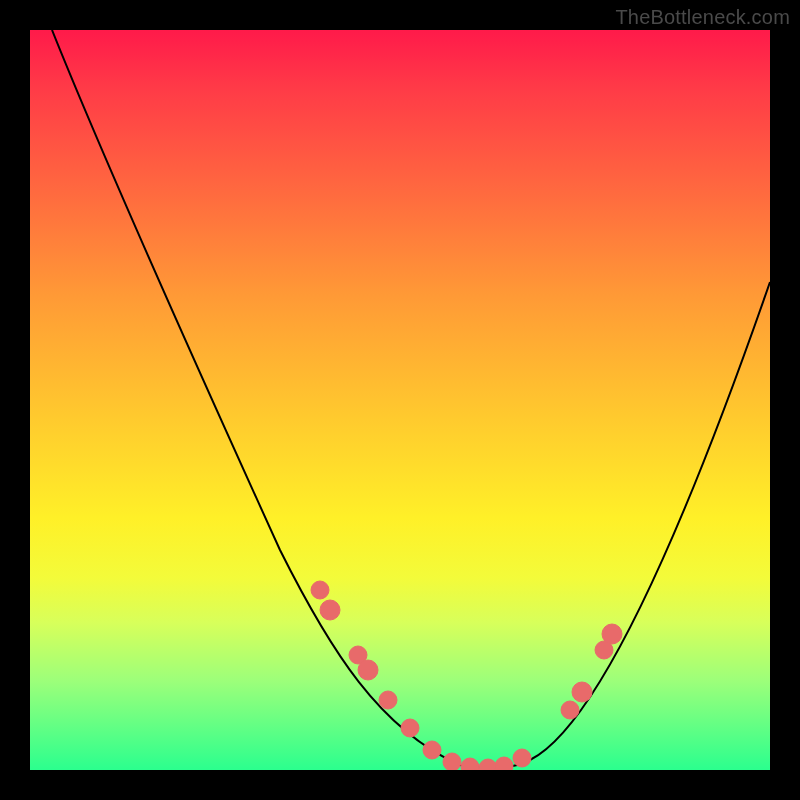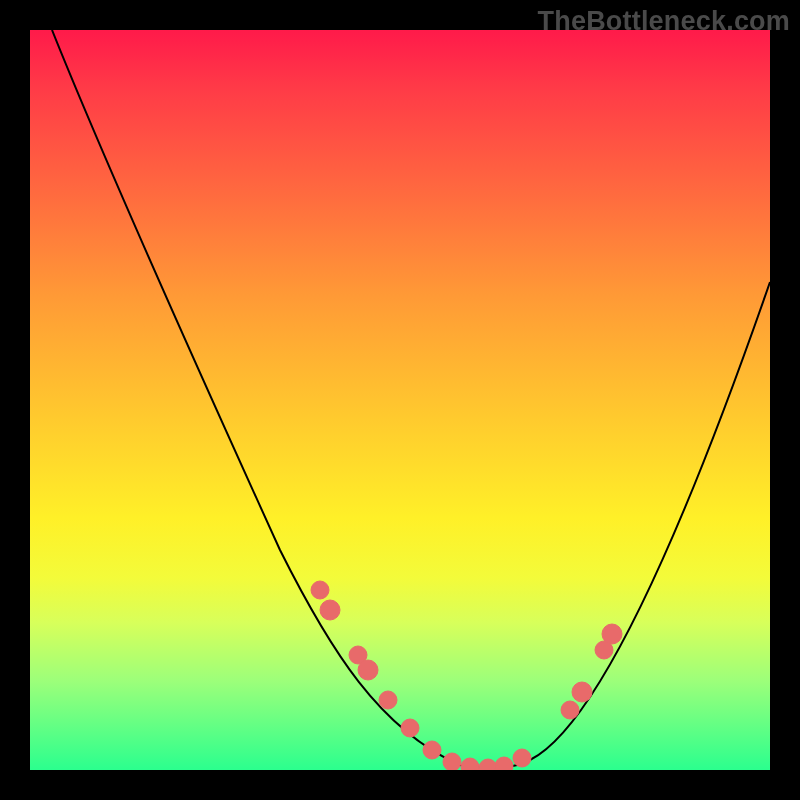--- a/index.html
+++ b/index.html
@@ -27,22 +27,22 @@
       #f3fb3a 74%,
       #d8ff5a 80%,
       #9cff7a 88%,
       #2bff8e 100%);
   }
   .watermark {
     position: absolute;
     top: 6px;
     right: 10px;
     color: #4a4a4a;
-    font-size: 27px;
-    font-weight: 700;
+    font-size: 20px;
+    font-weight: 400;
     letter-spacing: 0.2px;
     z-index: 5;
   }
   svg.plot {
     position: absolute;
     left: 0;
     top: 0;
     width: 740px;
     height: 740px;
   }

